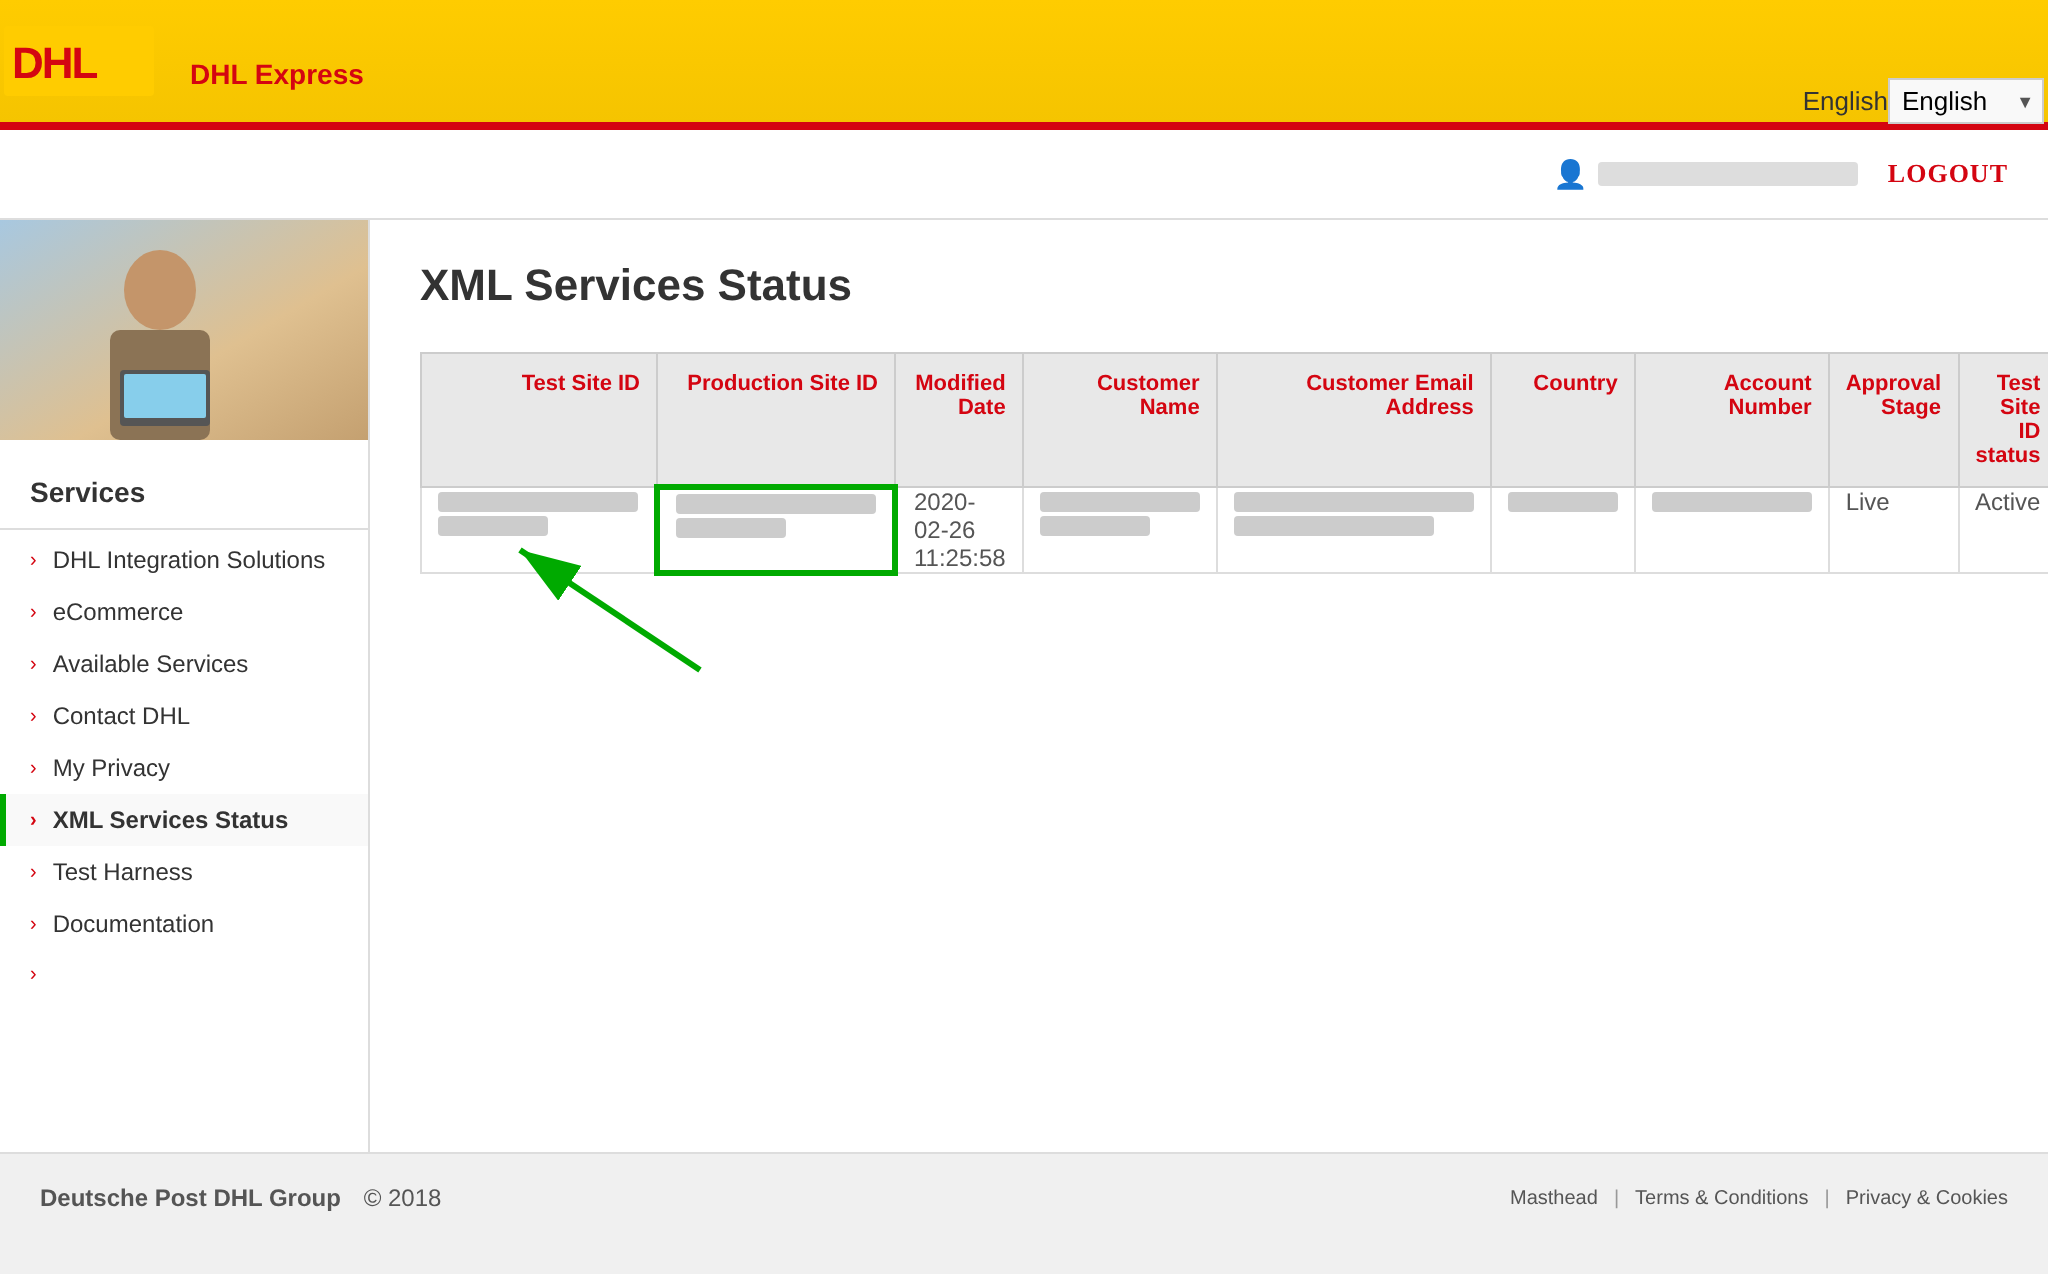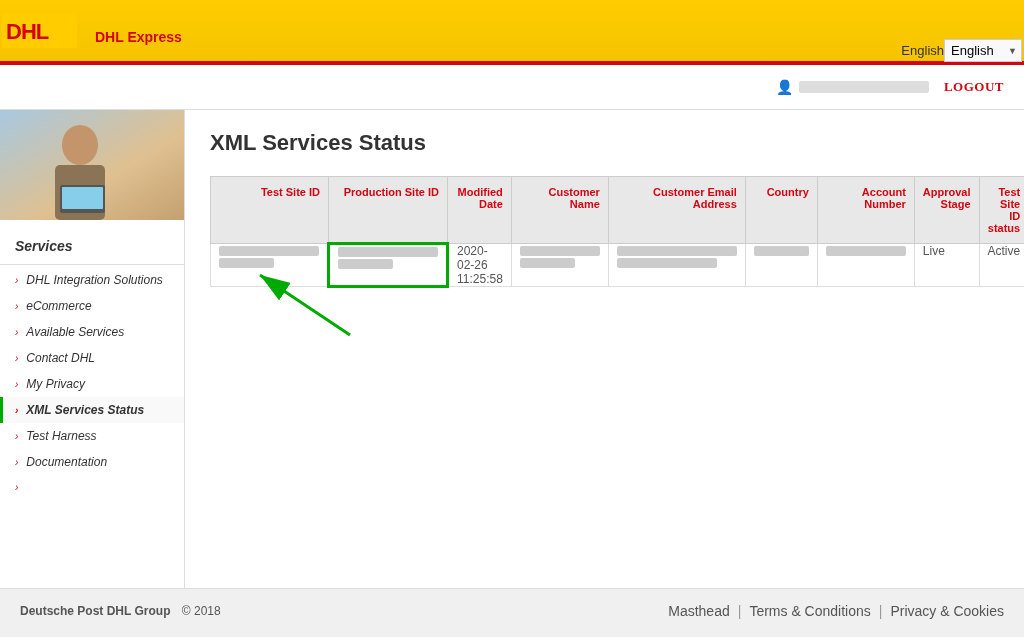--- a/index.html
+++ b/index.html
@@ -116,21 +116,20 @@
       height: calc(637px - 65px - 45px - 45px);
     }
 
     
     .sidebar {
       width: 185px;
       background: #fff;
       border-right: 1px solid #ddd;
       flex-shrink: 0;
       overflow: hidden;
-      font-style: italic;
     }
     .sidebar-image {
       width: 185px;
       height: 110px;
       background: linear-gradient(135deg, #b8d4e8 0%, #e8c89a 50%, #d4b896 100%);
       overflow: hidden;
       position: relative;
     }
     .sidebar-nav {
       padding: 10px 0;
@@ -227,32 +226,32 @@
     
     .footer {
       background: #f0f0f0;
       height: 45px;
       display: flex;
       align-items: center;
       justify-content: space-between;
       padding: 0 20px;
       border-top: 1px solid #ddd;
       position: fixed;
-      bottom: 4px;
+      bottom: 16px;
       width: 1024px;
     }
     .footer-left {
       font-size: 12px;
       color: #555;
     }
     .footer-right {
       display: flex;
       align-items: center;
       gap: 8px;
-      font-size: 14px;
+      font-size: 10px;
       color: #555;
     }
     .footer-separator {
       color: #999;
     }
     .footer-link {
       color: #555;
       text-decoration: none;
       cursor: pointer;
     }

